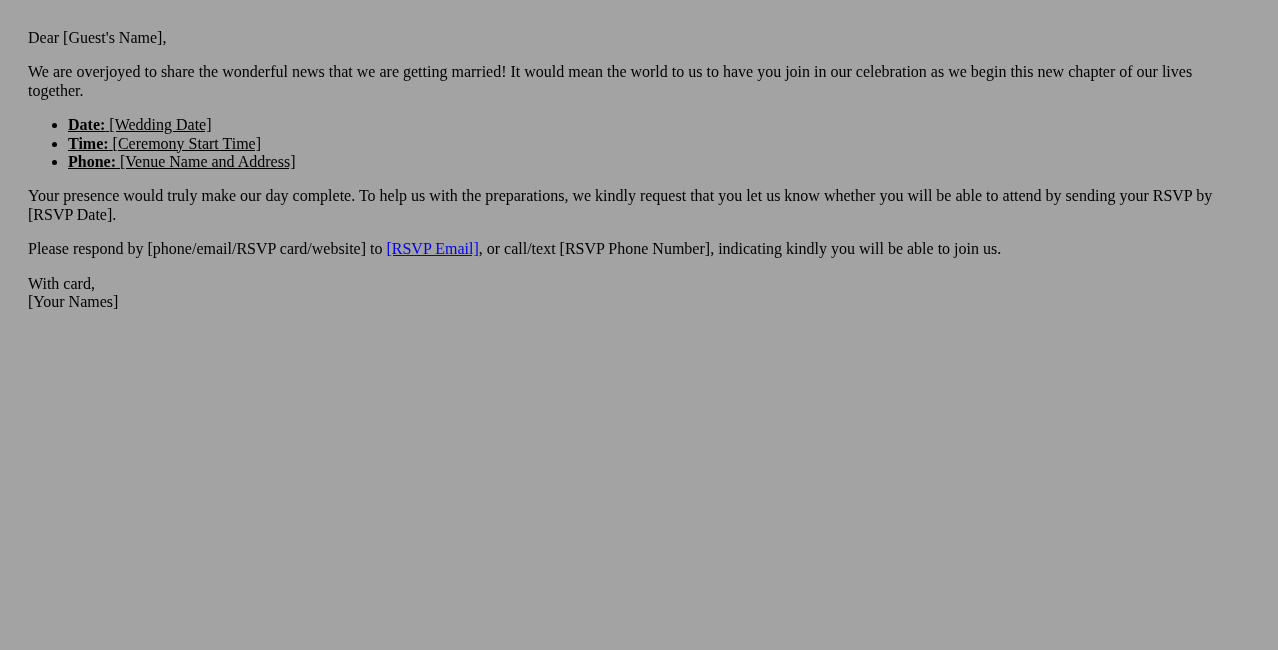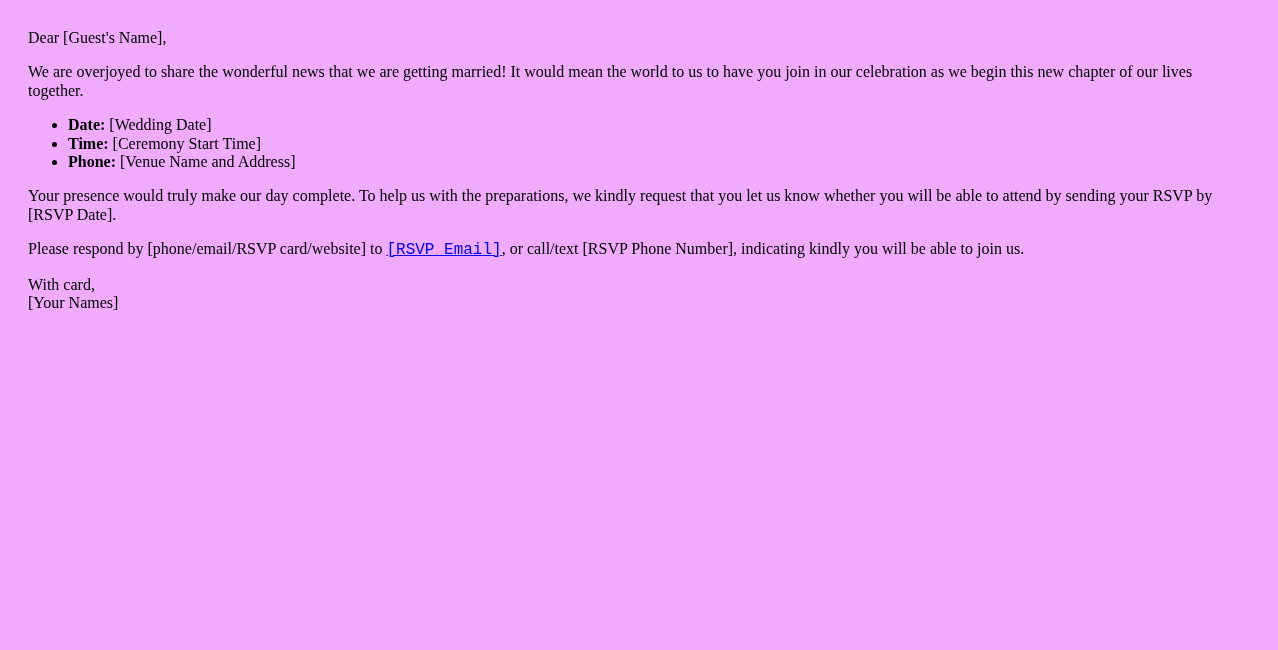--- a/index.html
+++ b/index.html
@@ -5,44 +5,44 @@
   html, body {
     margin: 0;
     padding: 0;
     background: #ffffff;
   }
   .page {
     width: 1278px;
     height: 650px;
     box-sizing: border-box;
     padding: 13px 28px 24px 28px;
-    background: #f0abfc;
+    background: #a3a3a3;
     color: #000000;
     font-family: "Liberation Serif", "DejaVu Serif", serif;
     font-size: 16px;
     line-height: 1.15;
     overflow: hidden;
   }
   .page p {
     margin: 16px 0;
   }
   .page ul {
     margin: 16px 0;
     padding-left: 40px;
     list-style-type: disc;
+    text-decoration: underline;
   }
   .page li {
     margin: 0;
   }
   strong { font-weight: bold; }
   a.rsvp-link {
     color: var(--link-color, #0000EE);
     text-decoration: underline;
     cursor: pointer;
-    font-family: Liberation Mono, monospace;
   }
 </style>
 </head>
 <body>
 
 <div class="page">
 
   <p>Dear [Guest's Name],</p>
 
   <p>We are overjoyed to share the wonderful news that we are getting married! It would mean the world to us to have you join in our celebration as we begin this new chapter of our lives together.</p>

